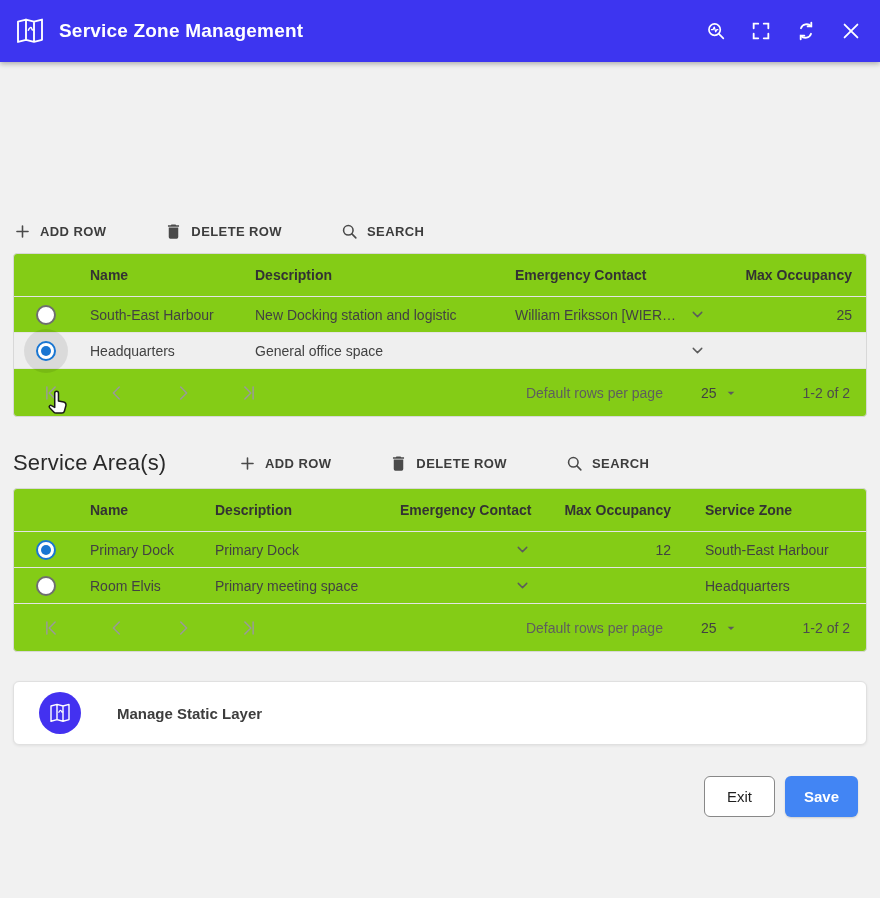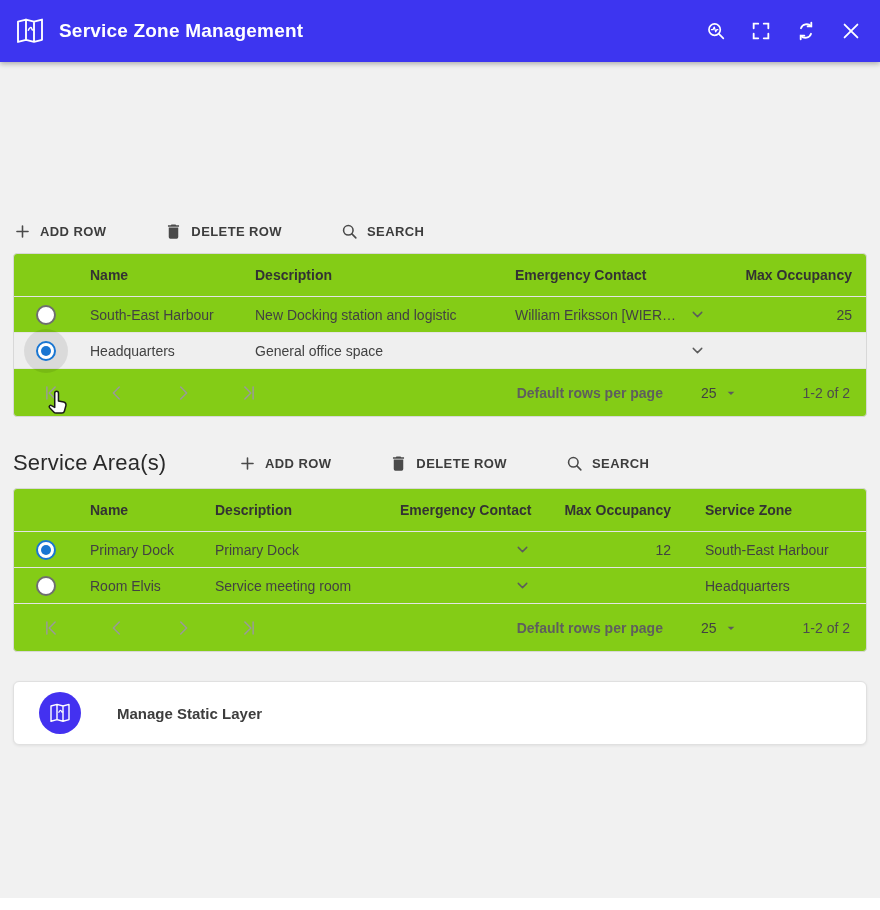--- a/index.html
+++ b/index.html
@@ -51,21 +51,21 @@
   .chev { width:17px; height:17px; color:#5c5c5c; display:flex; flex:none; cursor:pointer; }
   
   .radio { width:20px; height:20px; border-radius:50%; border:2px solid #6f6f6f; background:#fff; position:relative; cursor:pointer; }
   .radio.sel { border-color:#1976d2; }
   .radio.sel::after { content:""; position:absolute; inset:3px; border-radius:50%; background:#1976d2; }
   .halo { width:44px; height:44px; border-radius:50%; background:rgba(0,0,0,.085); display:flex; align-items:center; justify-content:center; }
   
   .pag { display:flex; align-items:center; height:48px; border-top:1px solid #e4e4e4; color:#5e5e5e; font-size:14px; padding-right:16px; }
   .pag-nav { display:flex; align-items:center; gap:44px; margin-left:26px; }
   .pag-nav .ic { width:22px; height:22px; color:#9a9a9a; display:flex; cursor:pointer; }
-  .pag .rpp-label { margin-left:auto;font-weight:bold; }
+  .pag .rpp-label { margin-left:auto; }
   .rpp-select { display:flex; align-items:center; gap:6px; margin-left:38px; color:#424242; cursor:pointer; }
   .rpp-select .tri { width:16px; height:16px; color:#5c5c5c; display:flex; }
   .pag .range { margin-left:64px; color:#4c4c4c; }
   
   .static-card { margin:29px 13px 0; height:64px; background:#fff; border:1px solid #e0e0e0; border-radius:6px;
                  box-shadow:0 1px 3px rgba(0,0,0,.07); display:flex; align-items:center; padding-left:25px; gap:36px; cursor:pointer; }
   .avatar { width:42px; height:42px; border-radius:50%; background:#4331f0; color:#fff; display:flex; align-items:center; justify-content:center; flex:none; }
   .avatar svg { width:24px; height:24px; }
   .static-card .lbl { font-size:15px; font-weight:700; color:#3d3d3d; }
   
@@ -282,21 +282,21 @@
         </span>
       </div>
       <div class="cell c-occ">12</div>
       <div class="cell c-zone">South-East Harbour</div>
     </div>
     <div class="trow">
       <div class="cell c-radio">
         <span class="radio"></span>
       </div>
       <div class="cell c-name">Room Elvis</div>
-      <div class="cell c-desc">Service meeting room</div>
+      <div class="cell c-desc">Primary meeting space</div>
       <div class="cell c-contact">
         <span class="txt"></span>
         <span class="chev">
           <svg viewBox="0 0 24 24" fill="none" stroke="currentColor" stroke-width="2" stroke-linecap="round" stroke-linejoin="round">
               <path d="M6 9l6 6 6-6"></path>
             </svg>
         </span>
       </div>
       <div class="cell c-occ"></div>
       <div class="cell c-zone">Headquarters</div>
@@ -340,20 +340,24 @@
   <div class="static-card">
     <span class="avatar">
       <svg viewBox="0 0 24 24" fill="none" stroke="currentColor" stroke-width="1.4" stroke-linejoin="round">
         <path d="M3 5l6-1.6v15.2L3 20.2zM9 3.4l6 1.6v15.2l-6-1.6zM15 5l6-1.6v15.2l-6 1.6"></path>
         <path d="M10.6 11.8c.9-2.6 2.5-3.1 2.7-1.5.2 1.4 1.3 1 1.9.1" stroke-width="1.1"></path>
       </svg>
     </span>
     <span class="lbl">Manage Static Layer</span>
   </div>
 
+  <div class="footer">
+    <button class="btn btn-exit">Exit</button>
+    <button class="btn btn-save">Save</button>
+  </div>
 
 </div>
 
 <span class="cursor">
   <svg viewBox="0 0 32 32">
     <path d="M12.5 4.5c0-1.1.9-2 2-2s2 .9 2 2v8.2l5.6 1.2c1.4.3 2.4 1.5 2.4 3 0 .3 0 .7-.1 1l-1.6 5.8c-.3 1.2-1.4 2-2.6 2h-6.4c-.8 0-1.6-.3-2.1-.9l-4.6-4.7c-.6-.6-.6-1.6 0-2.2.5-.5 1.4-.6 2-.2l3.4 2V4.5z" fill="#ffffff" stroke="#1a1a1a" stroke-width="1.6" stroke-linejoin="round"></path>
   </svg>
 </span>
 
 </body></html>

